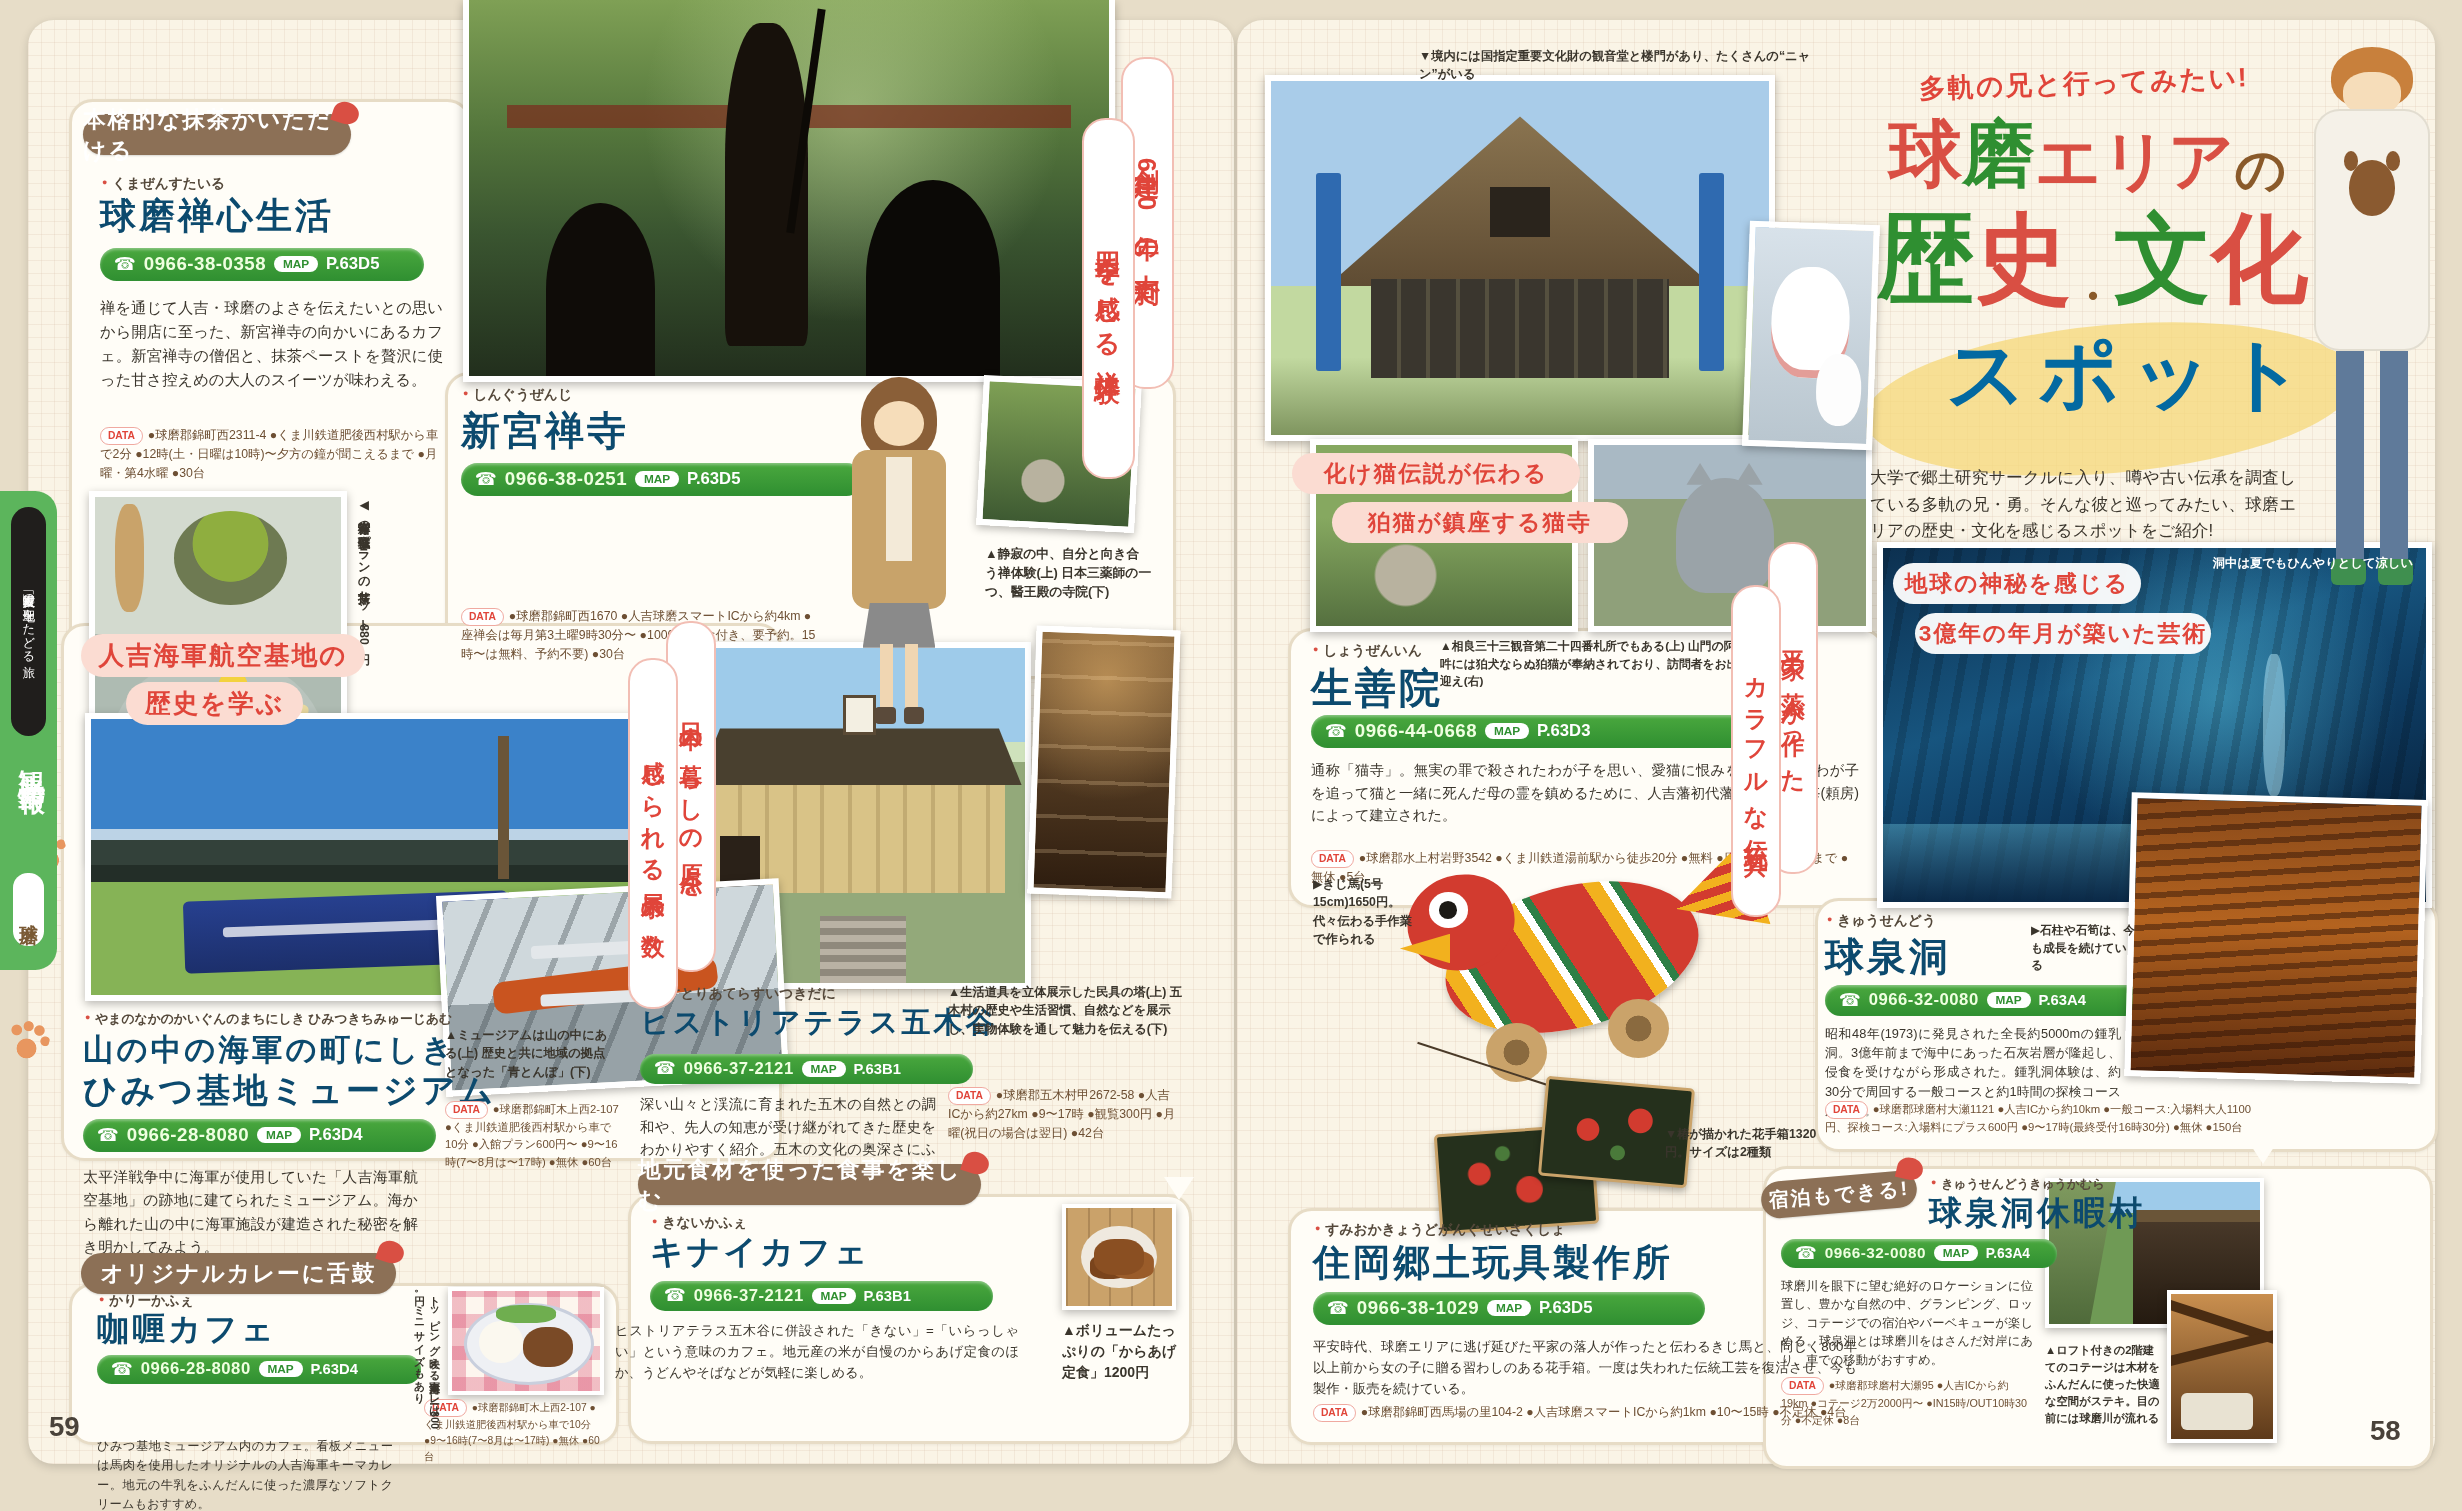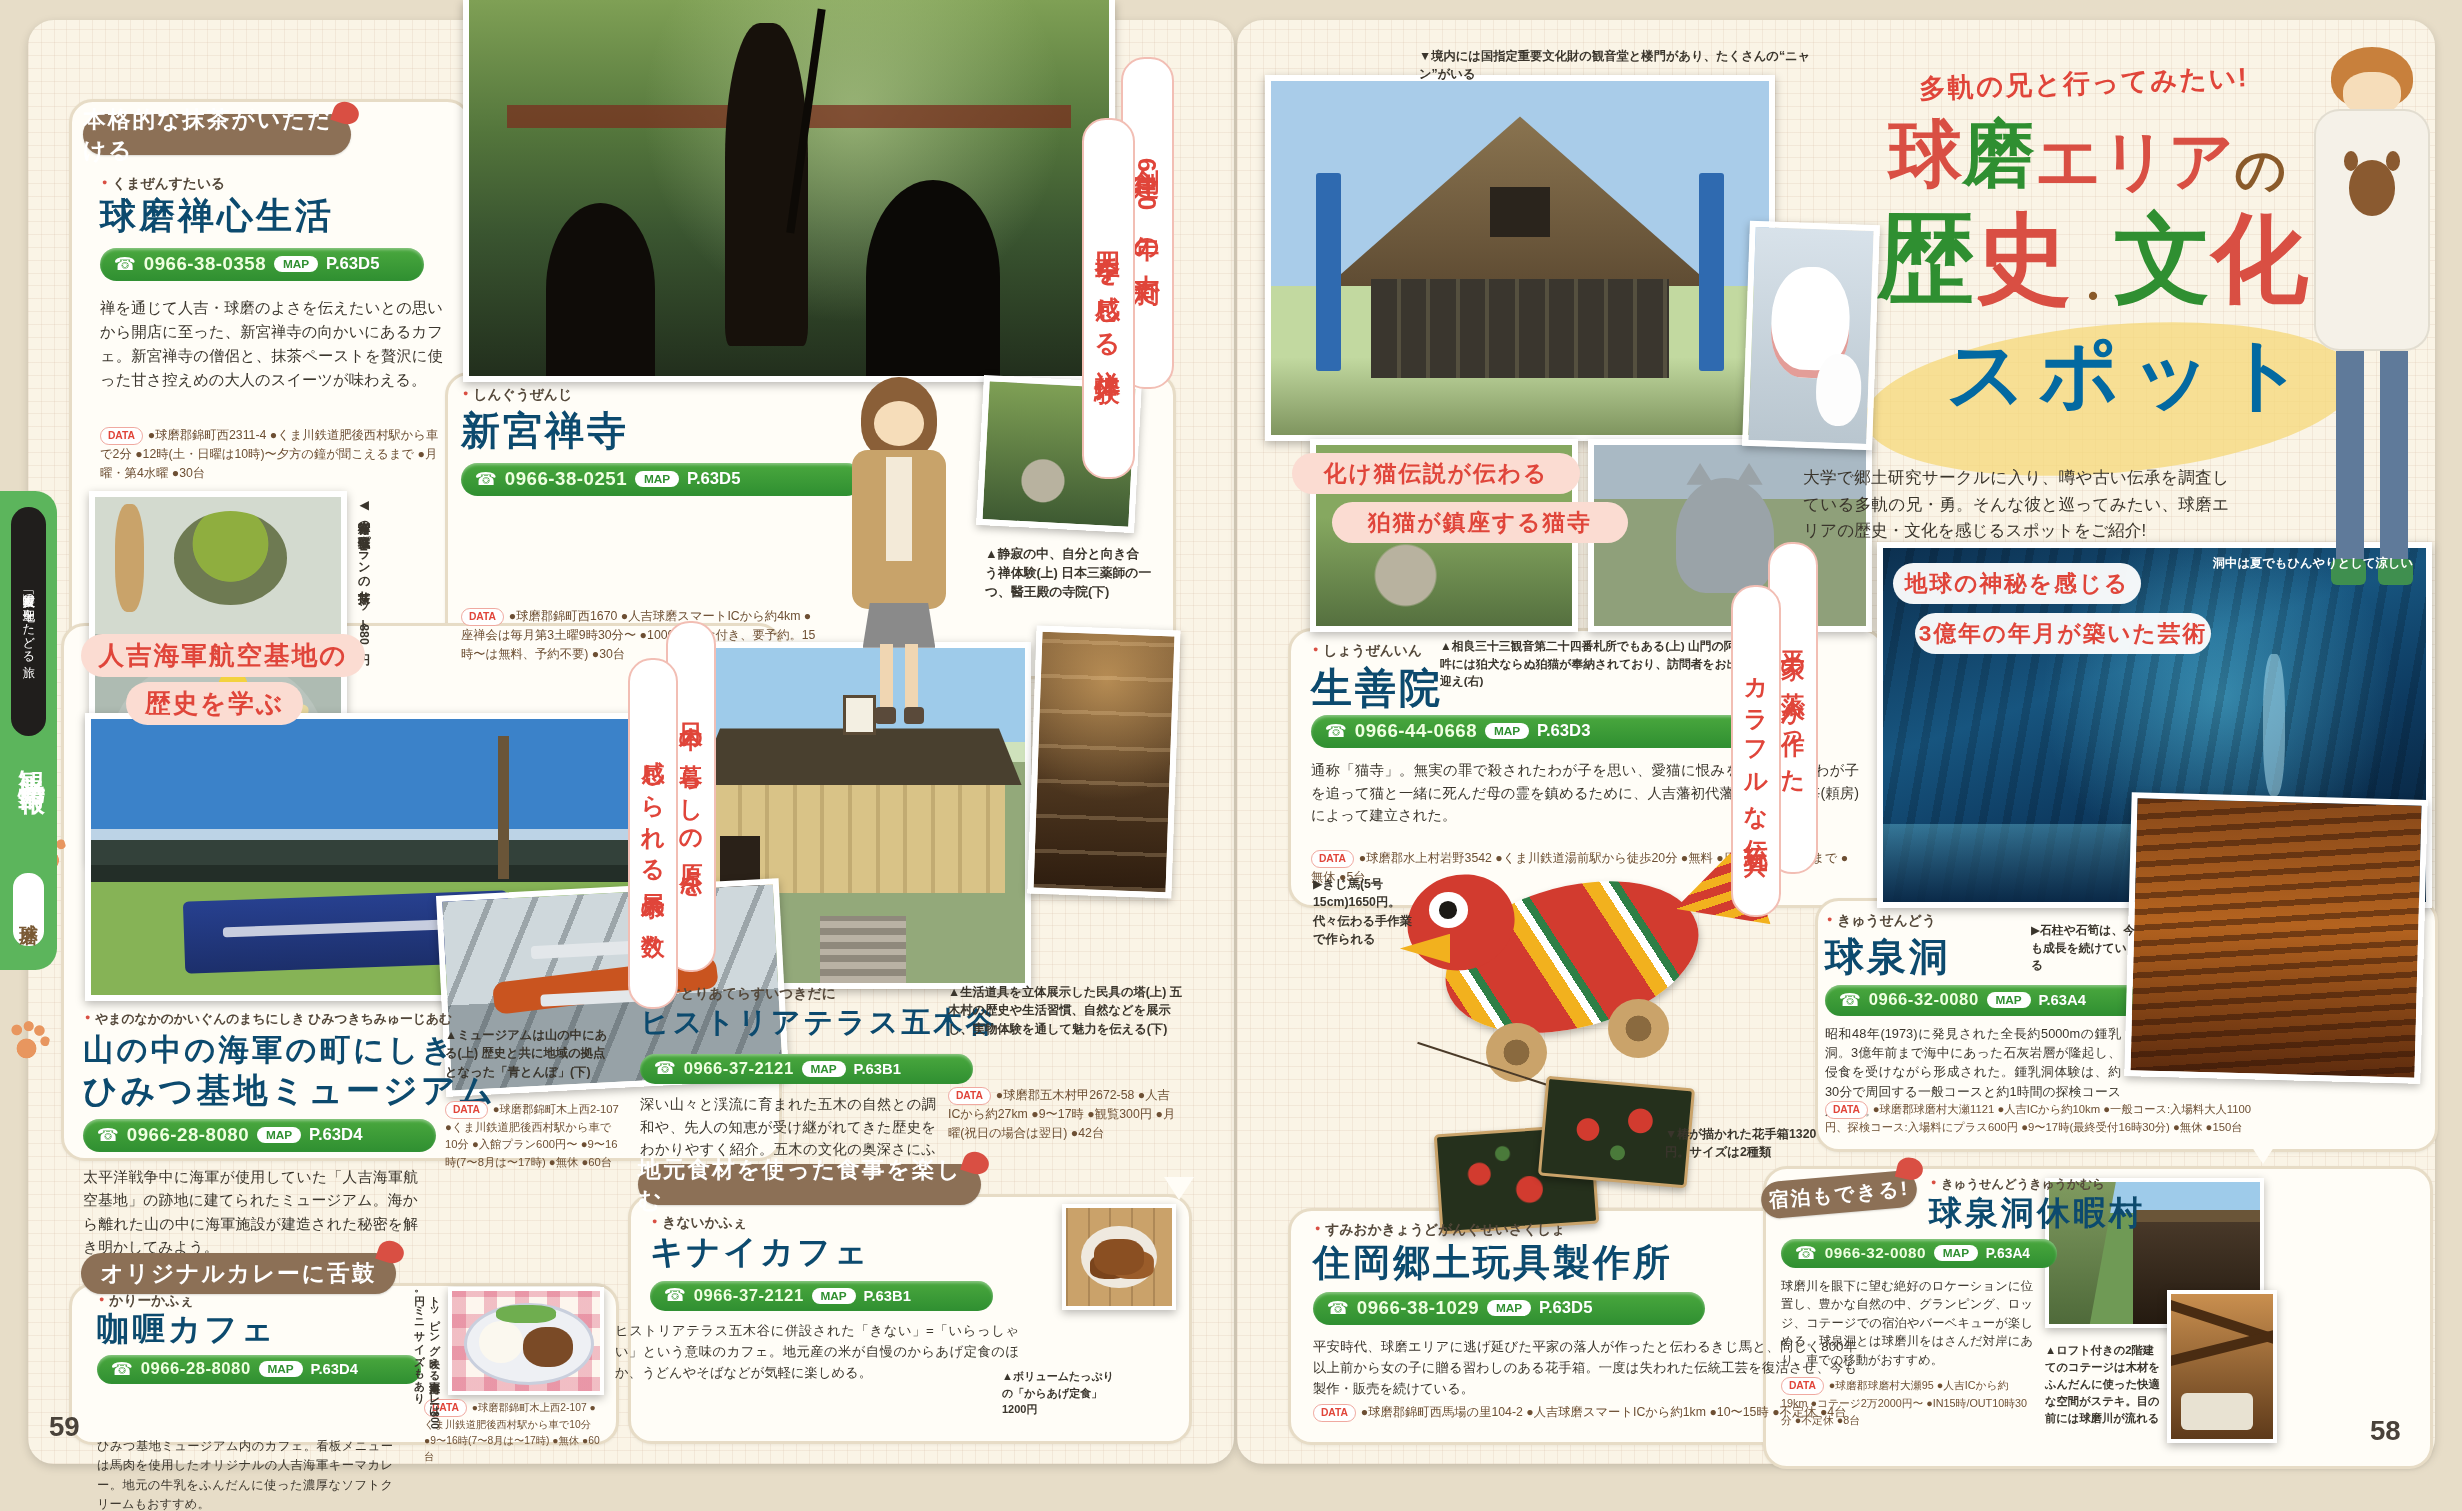--- a/index.html
+++ b/index.html
@@ -251,41 +251,41 @@
     <span class="tel-num" style="font-size:16.7px;">0966-37-2121</span>
     <span class="mapchip">MAP</span>
     <span class="map-num" style="font-size:14.8px;">P.63B1</span>
   </div>
   <div class="body" style="left:615px;top:1320px;width:404px;font-size:13.3px;">ヒストリアテラス五木谷に併設された「きない」=「いらっしゃい」という意味のカフェ。地元産の米が自慢のからあげ定食のほか、うどんやそばなどが気軽に楽しめる。</div>
   <div class="photo" style="left:1062px;top:1204px;width:114px;height:106px;border-width:4.9px;">
     <div class="pp" style="inset:0;background:repeating-linear-gradient(90deg,rgba(90,60,30,.25) 0 2px,transparent 2px 21.7px),#caa26a;"></div>
     <div class="pp" style="left:14%;top:18%;width:72%;height:64%;background:#efe9df;border-radius:50%;"></div>
     <div class="pp" style="left:26%;top:32%;width:48%;height:36%;background:#8a4f22;border-radius:40%;box-shadow:13.8px 7.9px 0 -3.9px #9a5c2a,-9.9px 9.9px 0 -5.9px #7a441c;"></div>
   </div>
-  <div class="cap" style="left:1002px;top:1320px;width:118px;font-size:11px;margin-top:48px;">▲ボリュームたっぷりの「からあげ定食」1200円</div>
+  <div class="cap" style="left:1062px;top:1320px;width:118px;font-size:14px;">▲ボリュームたっぷりの「からあげ定食」1200円</div>
 
   <div class="pagenum" style="left:49px;top:1411px;">59</div>
 
   <div class="h-catch" style="left:1919px;top:65px;">多軌の兄と行ってみたい!</div>
   <div class="swoosh" style="left:1864px;top:325px;width:493px;height:148px;transform:rotate(-5deg);"></div>
   <div class="h-line" style="left:1889px;top:106px;">
     <span class="c-red" style="font-size:73px;">球</span>
     <span class="c-green" style="font-size:73px;">磨</span>
     <span class="c-red" style="font-size:65px;">エリア</span>
     <span class="c-brown" style="font-size:51px;">の</span>
   </div>
   <div class="h-line" style="left:1877px;top:195px;">
     <span class="c-green" style="font-size:97px;">歴</span>
     <span class="c-red" style="font-size:97px;">史</span>
     <span class="c-brown" style="font-size:43px;">・</span>
     <span class="c-green" style="font-size:97px;">文</span>
     <span class="c-red" style="font-size:97px;">化</span>
   </div>
   <div class="jt c-brown" style="left:1946px;top:327px;font-size:79px;letter-spacing:11.8px;color:#0369a1;">スポット</div>
-  <div class="h-intro" style="left:1803px;top:465px;width:426px;">大学で郷土研究サークルに入り、噂や古い伝承を調査している多軌の兄・勇。そんな彼と巡ってみたい、球磨エリアの歴史・文化を感じるスポットをご紹介!</div>
+  <div class="h-intro" style="left:1870px;top:465px;width:426px;">大学で郷土研究サークルに入り、噂や古い伝承を調査している多軌の兄・勇。そんな彼と巡ってみたい、球磨エリアの歴史・文化を感じるスポットをご紹介!</div>
 
   <div class="abs" style="left:2303px;top:47px;width:138px;height:563px;z-index:4;">
     <div class="abs" style="left:20%;top:0;width:60%;height:11%;background:#c8803c;border-radius:50% 50% 44% 44%;"></div>
     <div class="abs" style="left:29%;top:4.5%;width:42%;height:7.5%;background:#f6ddba;border-radius:45%;"></div>
     <div class="abs" style="left:8%;top:11%;width:84%;height:43%;background:#f5f1e8;border-radius:25.6px;box-shadow:inset 0 0 0 2px #e2ddd0;"></div>
     <div class="abs" style="left:33%;top:20%;width:34%;height:10%;background:#8a5a30;border-radius:50%;"></div>
     <div class="abs" style="left:30%;top:18.5%;width:10%;height:3.5%;background:#8a5a30;border-radius:50%;"></div>
     <div class="abs" style="left:60%;top:18.5%;width:10%;height:3.5%;background:#8a5a30;border-radius:50%;"></div>
     <div class="abs" style="left:24%;top:54%;width:20%;height:37%;background:#5f7a9a;"></div>
     <div class="abs" style="left:56%;top:54%;width:20%;height:37%;background:#5f7a9a;"></div>

